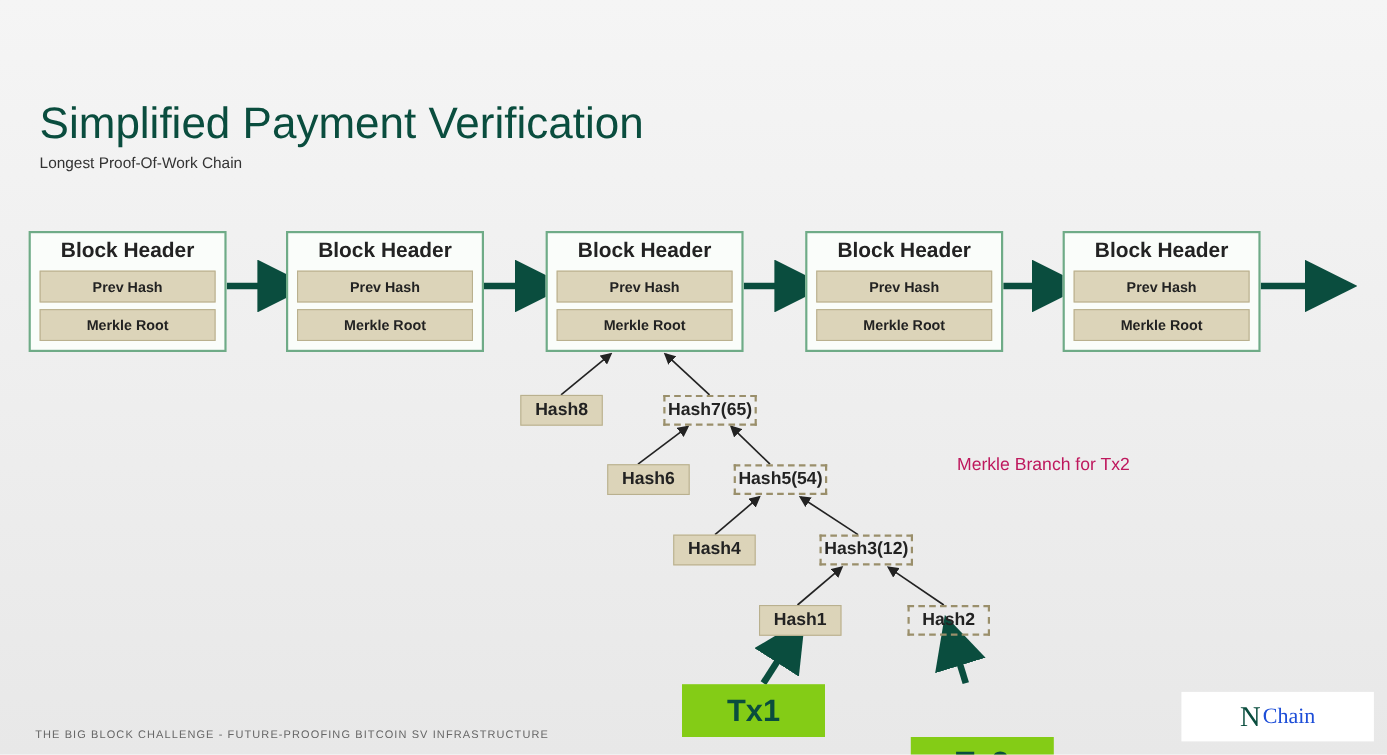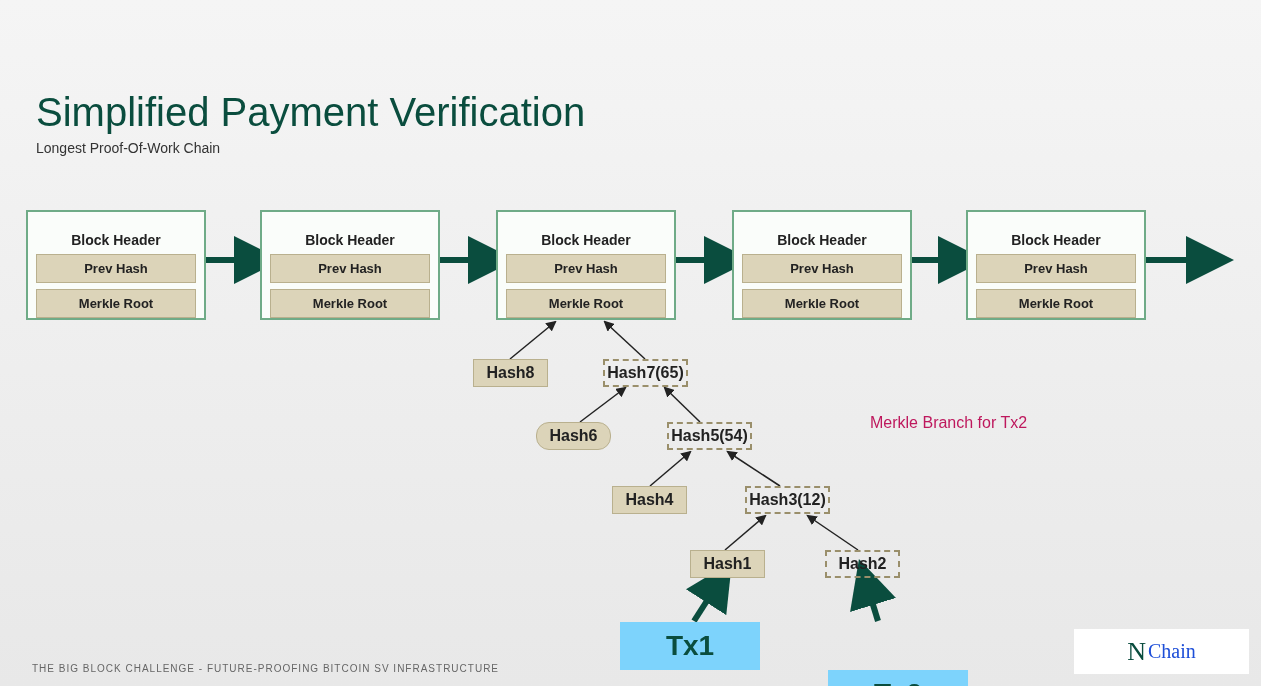--- a/index.html
+++ b/index.html
@@ -38,25 +38,25 @@
   .block-header {
     position: absolute;
     width: 180px;
     height: 110px;
     background: #fafdfa;
     border: 2px solid #6fab87;
     padding: 6px 8px;
     text-align: center;
   }
   .block-header .bh-title {
-    font-size: 14px;
+    font-size: 19px;
     font-weight: bold;
     color: #222;
     margin-bottom: 6px;
-    margin-top: 14px;
+    margin-top: 0;
   }
   .block-header .bh-field {
     background: #dcd4b9;
     border: 1px solid #b9b08e;
     font-size: 13px;
     font-weight: bold;
     color: #222;
     padding: 6px 0;
     margin: 6px 0;
   }
@@ -72,23 +72,23 @@
     display: flex;
     align-items: center;
     justify-content: center;
   }
   .hash-box.dashed {
     background: transparent;
     border: 2px dashed #9a8f6b;
   }
   .tx-box {
     position: absolute;
-    width: 140px;
+    width: 130px;
     height: 48px;
-    background: #7dd3fc;
+    background: #84cc16;
     color: #0a4d3e;
     font-size: 28px;
     font-weight: bold;
     display: flex;
     align-items: center;
     justify-content: center;
   }
   .mbranch-label {
     position: absolute;
     font-size: 16px;
@@ -192,21 +192,21 @@
 </div>
 <div class="block-header" style="left:966px; top:210px;">
   <div class="bh-title">Block Header</div>
   <div class="bh-field">Prev Hash</div>
   <div class="bh-field">Merkle Root</div>
 </div>
 
 <div class="hash-box" style="left:473px; top:359px;">Hash8</div>
 <div class="hash-box dashed" style="left:603px; top:359px; width:85px;">Hash7(65)</div>
 
-<div class="hash-box" style="left:536px; top:422px;border-radius:13px;">Hash6</div>
+<div class="hash-box" style="left:552px; top:422px;">Hash6</div>
 <div class="hash-box dashed" style="left:667px; top:422px; width:85px;">Hash5(54)</div>
 
 <div class="hash-box" style="left:612px; top:486px;">Hash4</div>
 <div class="hash-box dashed" style="left:745px; top:486px; width:85px;">Hash3(12)</div>
 
 <div class="hash-box" style="left:690px; top:550px;">Hash1</div>
 <div class="hash-box dashed" style="left:825px; top:550px;">Hash2</div>
 
 <div class="tx-box" style="left:620px; top:622px;">Tx1</div>
 <div class="tx-box" style="left:828px; top:622px;margin-top:48px;">Tx2</div>

